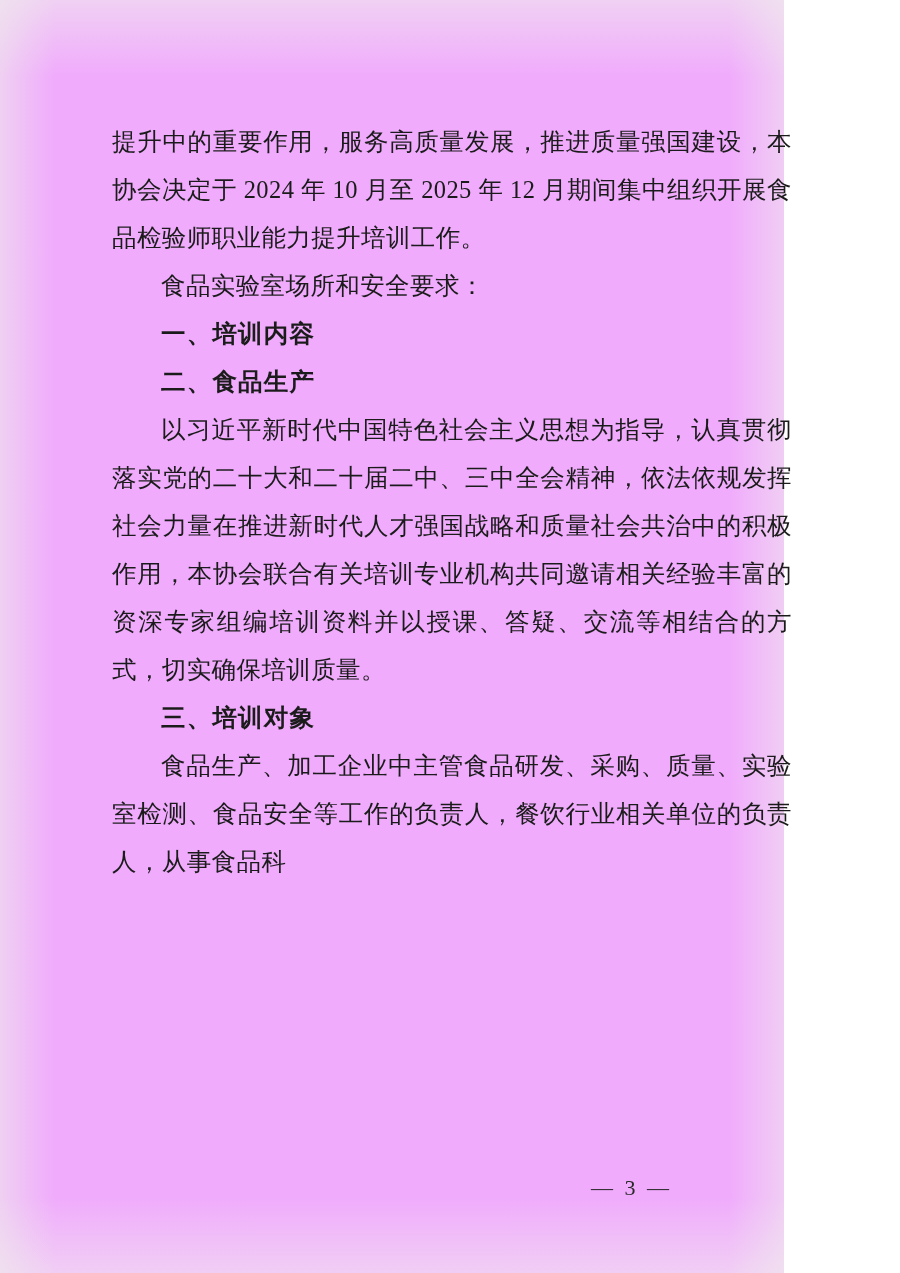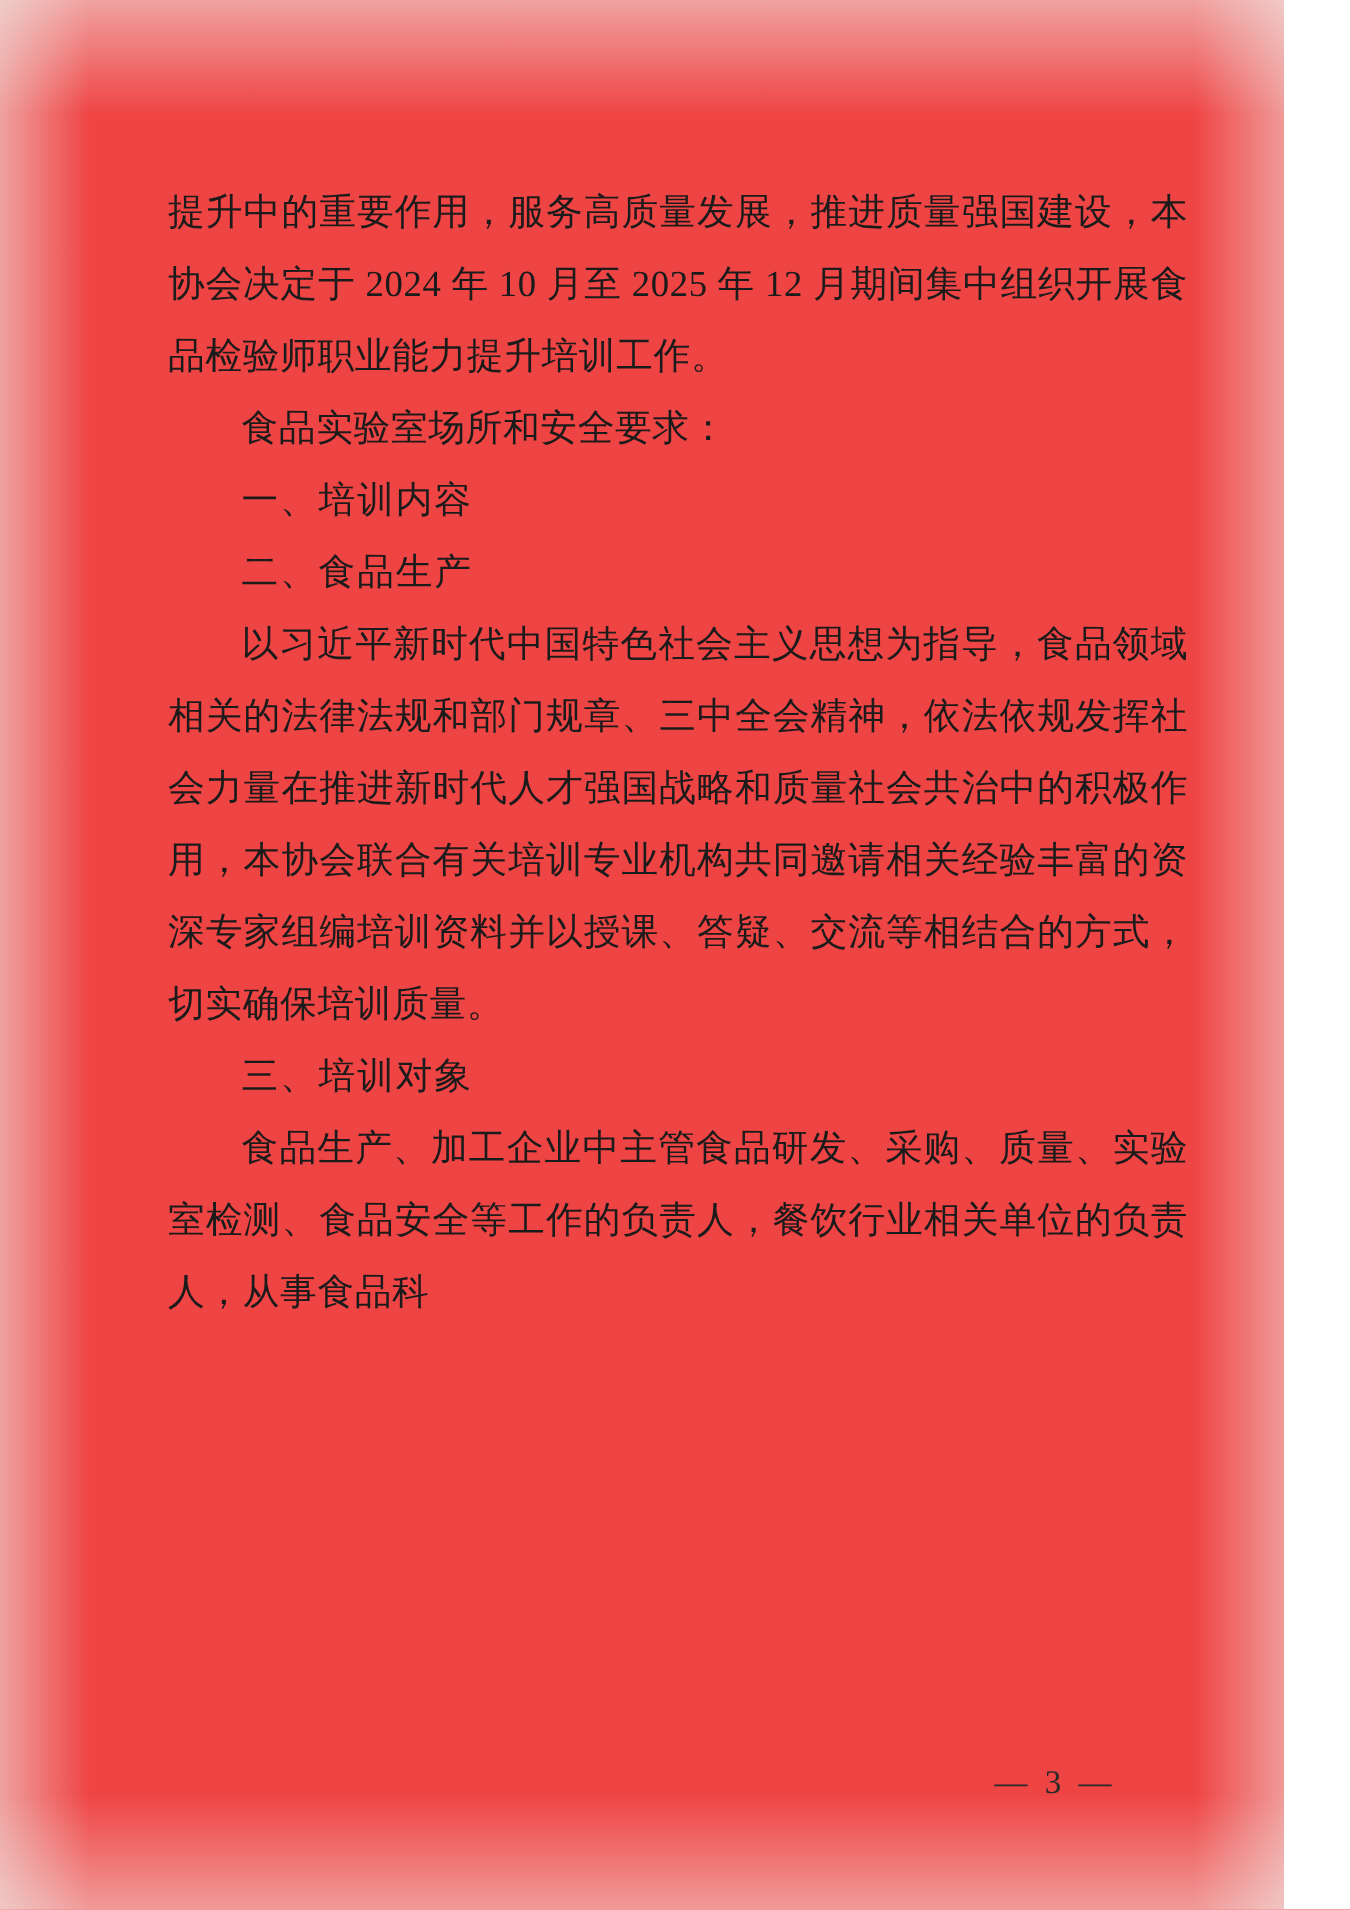--- a/index.html
+++ b/index.html
@@ -8,23 +8,23 @@
   }
   body {
     width: 900px;
     height: 1273px;
     background: #ffffff;
     font-family: "Liberation Serif", serif;
     overflow: hidden;
   }
   .page {
     position: relative;
-    width: 856px;
+    width: 784px;
     height: 1273px;
-    background: #ef4444;
+    background: #f0abfc;
     box-sizing: border-box;
   }
   
   .page::before {
     content: "";
     position: absolute;
     inset: 0;
     background:
       linear-gradient(90deg, rgba(238,238,234,0.55) 0%, rgba(255,255,255,0) 7%, rgba(255,255,255,0) 93%, rgba(240,240,236,0.5) 100%),
       linear-gradient(180deg, rgba(240,240,236,0.55) 0%, rgba(255,255,255,0) 6%, rgba(255,255,255,0) 94%, rgba(241,241,237,0.5) 100%);
@@ -44,21 +44,21 @@
     text-align: justify;
     text-justify: inter-ideograph;
     letter-spacing: 0.4px;
     font-family: "Liberation Serif", "DejaVu Serif", serif;
   }
   p.indent {
     text-indent: 49px;
   }
   p.heading {
     text-indent: 49px;
-    font-weight: normal;
+    font-weight: bold;
     letter-spacing: 1.2px;
   }
   .url {
     font-family: "DejaVu Sans", sans-serif;
     font-size: 22px;
     letter-spacing: 0;
   }
   .page-number {
     position: absolute;
     left: 0;
@@ -80,21 +80,21 @@
 
     <p class="flow">提升中的重要作用，服务高质量发展，推进质量强国建设，本协会决定于 2024 年 10 月至 2025 年 12 月期间集中组织开展食品检验师职业能力提升培训工作。</p>
 
     <p class="indent">食品实验室场所和安全要求：</p>
 
     <p class="heading">一、培训内容</p>
 
 
     <p class="heading">二、食品生产</p>
 
-    <p class="indent">以习近平新时代中国特色社会主义思想为指导，食品领域相关的法律法规和部门规章、三中全会精神，依法依规发挥社会力量在推进新时代人才强国战略和质量社会共治中的积极作用，本协会联合有关培训专业机构共同邀请相关经验丰富的资深专家组编培训资料并以授课、答疑、交流等相结合的方式，切实确保培训质量。</p>
+    <p class="indent">以习近平新时代中国特色社会主义思想为指导，认真贯彻落实党的二十大和二十届二中、三中全会精神，依法依规发挥社会力量在推进新时代人才强国战略和质量社会共治中的积极作用，本协会联合有关培训专业机构共同邀请相关经验丰富的资深专家组编培训资料并以授课、答疑、交流等相结合的方式，切实确保培训质量。</p>
 
 
     <p class="heading">三、培训对象</p>
 
     <p class="indent">食品生产、加工企业中主管食品研发、采购、质量、实验室检测、食品安全等工作的负责人，餐饮行业相关单位的负责人，从事食品科</p>
 
   </div>
 
   <div class="page-number">— 3 —</div>
 

